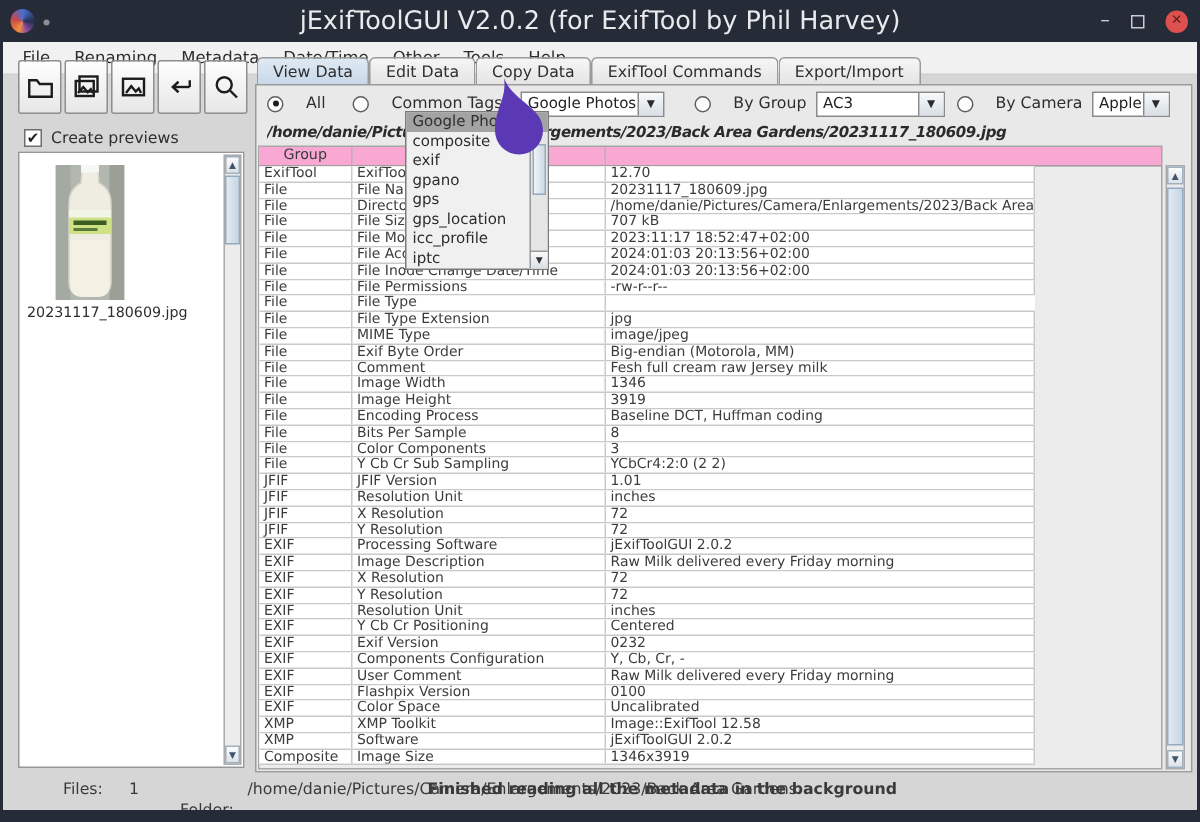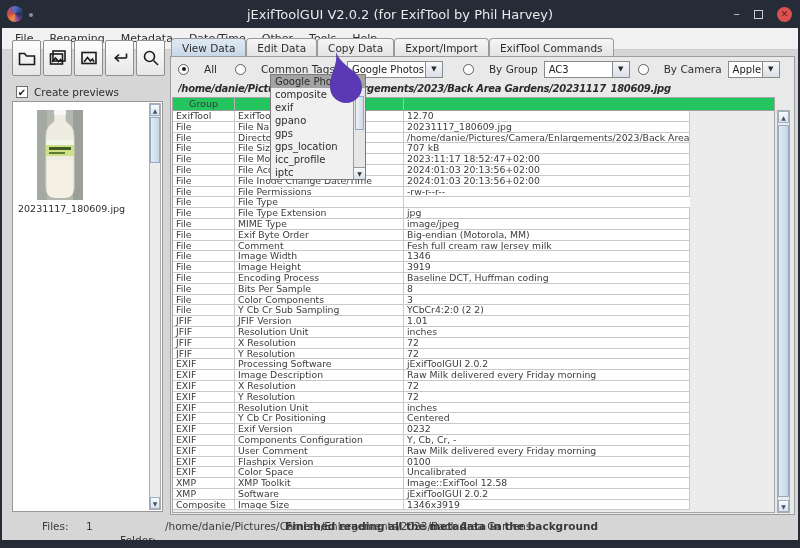--- a/index.html
+++ b/index.html
@@ -6,21 +6,21 @@
   html,body { width:800px; height:548px; overflow:hidden; }
   body { font-family:"DejaVu Sans","Liberation Sans",sans-serif; background:#d6d6d6; position:relative; color:#333; }
   .abs { position:absolute; }
 
   
   .titlebar { left:0; top:0; width:800px; height:28px; background:#262b38; display:flex; align-items:center; }
   .win-side { top:0; width:2px; height:548px; background:#262b38; z-index:50; }
   .app-icon { position:absolute; left:7px; top:6px; width:16px; height:16px; border-radius:50%;
     background:conic-gradient(from 200deg,#f09040,#c84848 22%,#4a6fd0 45%,#23304e 70%,#8a4a9a 88%,#f09040); }
   .title-dot { position:absolute; left:29px; top:13px; width:4px; height:4px; border-radius:50%; background:#8a8f9a; }
-  .title-text { width:100%; text-align:center; color:#e9eaec; font-size:13px; }
+  .title-text { width:100%; text-align:center; color:#e9eaec; font-size:17px; }
   .win-controls { position:absolute; right:8px; top:0; height:28px; display:flex; align-items:center; gap:14px; }
   .wc-min { color:#c9ccd3; font-size:13px; line-height:10px; }
   .wc-max { width:9px; height:9px; border:1.5px solid #c9ccd3; }
   .wc-close { width:15px; height:15px; border-radius:50%; background:#dd5050; color:#5c1d1d; font-size:9px;
     display:flex; align-items:center; justify-content:center; }
 
   
   .menubar { left:2px; top:28px; width:796px; height:22px; background:#f1f1f1; border-bottom:1px solid #cfcfcf;
     display:flex; align-items:center; padding-left:5px; }
   .menu-item { font-size:11px; color:#2e2e2e; padding:0 8px; }
@@ -62,21 +62,21 @@
   .combo { height:17px; background:#fff; border:1px solid #8a8a8a; display:flex; align-items:stretch; }
   .combo-val { font-size:10px; color:#222; padding:2px 4px 0 4px; flex:1; white-space:nowrap; overflow:hidden; }
   .combo-btn { width:17px; background:linear-gradient(#f7f9fb,#d9dfe6); border-left:1px solid #8a8a8a;
     color:#2b2b2b; font-size:7px; display:flex; align-items:center; justify-content:center; }
 
   .path-line { left:178px; top:83px; width:560px; font-size:10px; font-weight:bold; font-style:italic;
     color:#2b2b2b; letter-spacing:-0.3px; white-space:nowrap; overflow:hidden; }
 
   
   .grid-wrap { left:172px; top:97px; width:603px; height:416px; background:#ececec; border:1px solid #a6a6a6; }
-  .grid-head { display:flex; height:13px; background:#22c55e; border-bottom:1px solid #9f9f9f; }
+  .grid-head { display:flex; height:13px; background:#f9a8d4; border-bottom:1px solid #9f9f9f; }
   .gh-cell { font-size:9.5px; color:#3a3a3a; text-align:center; border-right:1px solid #b4b4b4;
     overflow:hidden; line-height:12px; }
   .grid-rows { background:#fff; width:517px; }
   .t-row { display:flex; height:10.8px; border-bottom:1px solid #c9c9c9; background:#fff; }
   .t-cell { font-size:9.3px; line-height:10px; color:#3c3c3c; padding-left:3px; border-right:1px solid #c9c9c9;
     white-space:nowrap; overflow:hidden; }
   .c-group { width:62px; } .c-tag { width:169px; } .c-value { width:286px; }
 
   
   .dropdown { left:270px; top:74px; width:96px; background:#f0f0f0; border:1px solid #7b7b7b; z-index:30; }
@@ -190,23 +190,23 @@
 </div>
 
 <div class="abs tabs">
 
     <div class="tab selected">View Data</div>
 
     <div class="tab">Edit Data</div>
 
     <div class="tab">Copy Data</div>
 
+    <div class="tab">ExifTool Commands</div>
+
     <div class="tab">Export/Import</div>
-
-    <div class="tab">ExifTool Commands</div>
   </div>
 <div class="abs tab-panel"></div>
 
 <div class="abs filters">
   <div class="radio checked"></div>
   <div class="f-label">All</div>
   <div style="width:18px"></div>
   <div class="radio"></div>
   <div class="f-label">Common Tags</div>
   <div style="width:12px"></div>

